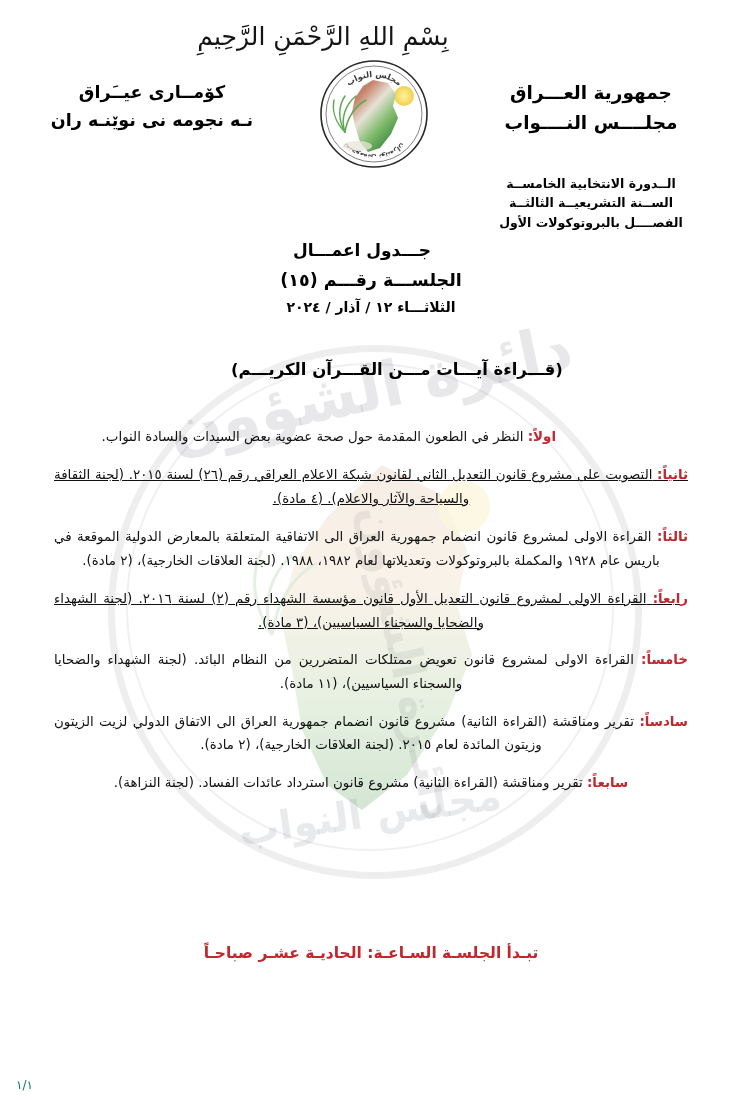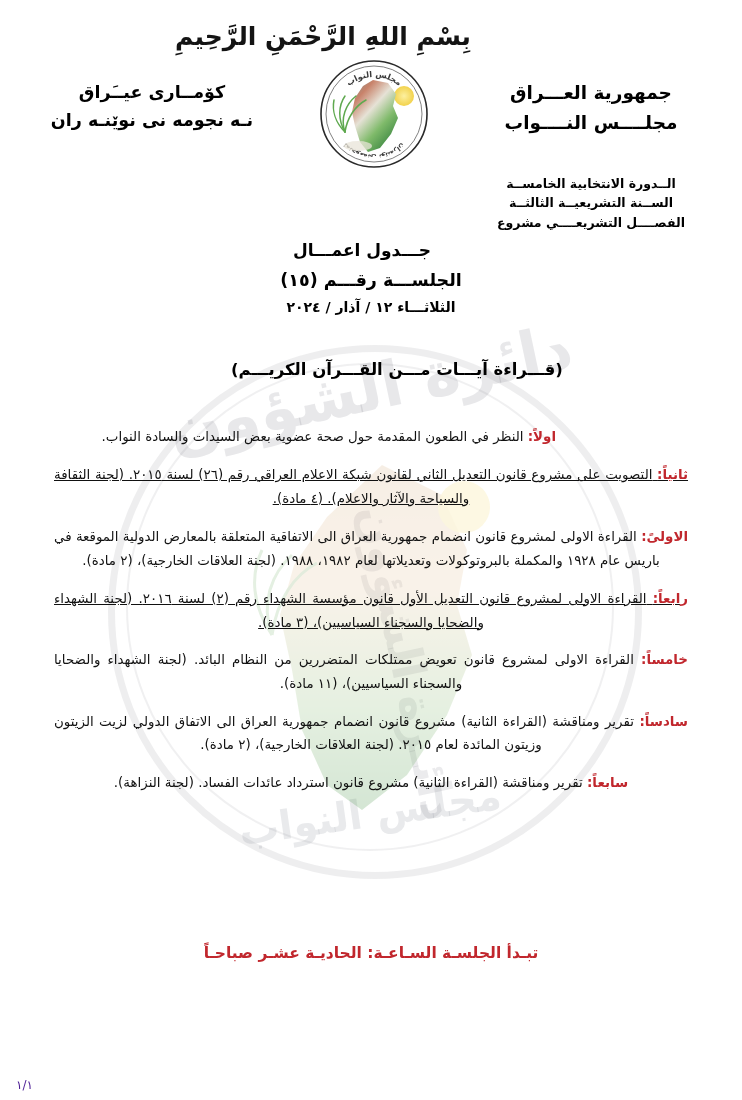--- a/index.html
+++ b/index.html
@@ -108,21 +108,21 @@
 
   
   .basmala {
     position: absolute;
     left: 0;
     top: 22px;
     width: 646px;
     text-align: center;
     font-family: "DejaVu Sans", "Liberation Sans", sans-serif;
     font-size: 25px;
-    font-weight: bold;
+    font-weight: normal;
     color: #141414;
     letter-spacing: 0px;
   }
 
   
   .hdr-kurdish {
     position: absolute;
     right: 470px;
     top: 78px;
     width: 240px;
@@ -241,21 +241,21 @@
     color: #c1272d;
     letter-spacing: 0.4px;
   }
 
   
   .page-number {
     position: absolute;
     left: 16px;
     top: 1078px;
     font-size: 12px;
-    color: #4c1d95;
+    color: #0f766e;
     direction: ltr;
   }
 </style>
 </head>
 <body>
 
 <div class="page">
 
   <div class="watermark">
     <div class="wm-ring"></div>
@@ -335,21 +335,21 @@
     </div>
 
     <div class="hdr-arabic">
       <div>جمهورية العـــراق</div>
       <div>مجلــــس النــــواب</div>
     </div>
 
     <div class="hdr-session">
       <div>الــدورة الانتخابية الخامســة</div>
       <div>الســنة التشريعيــة الثالثــة</div>
-      <div>الفصــــل التشريعــــي مشروع</div>
+      <div>الفصــــل بالبروتوكولات الأول</div>
     </div>
 
     <div class="title-block">
       <div class="title-line t1">جـــدول اعمـــال</div>
       <div class="title-line t2">الجلســـة رقـــم (١٥)</div>
       <div class="title-line t3">الثلاثـــاء ١٢ / آذار / ٢٠٢٤</div>
     </div>
 
     <div class="quran-line">(قـــراءة آيـــات مـــن القـــرآن الكريـــم)</div>
 
@@ -359,21 +359,21 @@
         <span class="ord">اولاً:</span>
         <span class="item-text">النظر في الطعون المقدمة حول صحة عضوية بعض السيدات والسادة النواب.</span>
       </p>
 
       <p class="item it2">
         <span class="ord">ثانياً:</span>
         <span class="item-text">التصويت على مشروع قانون التعديل الثاني لقانون شبكة الاعلام العراقي رقم (٢٦) لسنة ٢٠١٥. (لجنة الثقافة والسياحة والآثار والاعلام). (٤ مادة).</span>
       </p>
 
       <p class="item it3">
-        <span class="ord">الاولىً:</span>
+        <span class="ord">ثالثاً:</span>
         <span class="item-text">القراءة الاولى لمشروع قانون انضمام جمهورية العراق الى الاتفاقية المتعلقة بالمعارض الدولية الموقعة في باريس عام ١٩٢٨ والمكملة بالبروتوكولات وتعديلاتها لعام ١٩٨٢، ١٩٨٨. (لجنة العلاقات الخارجية)، (٢ مادة).</span>
       </p>
 
       <p class="item it4">
         <span class="ord">رابعاً:</span>
         <span class="item-text">القراءة الاولى لمشروع قانون التعديل الأول قانون مؤسسة الشهداء رقم (٢) لسنة ٢٠١٦. (لجنة الشهداء والضحايا والسجناء السياسيين)، (٣ مادة).</span>
       </p>
 
       <p class="item it5">
         <span class="ord">خامساً:</span>

